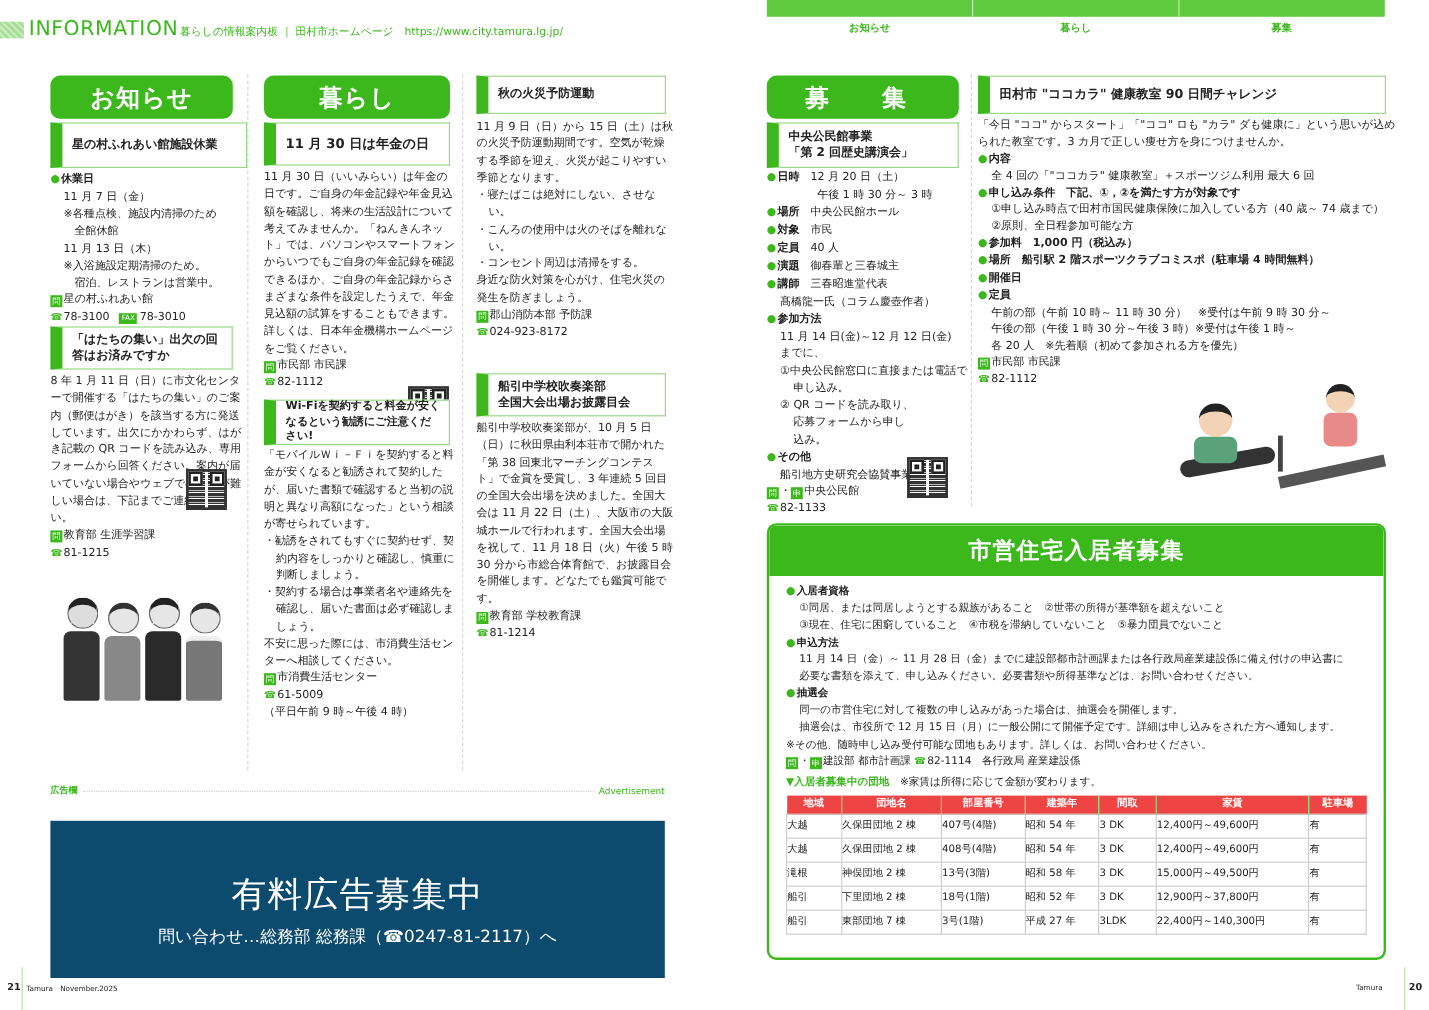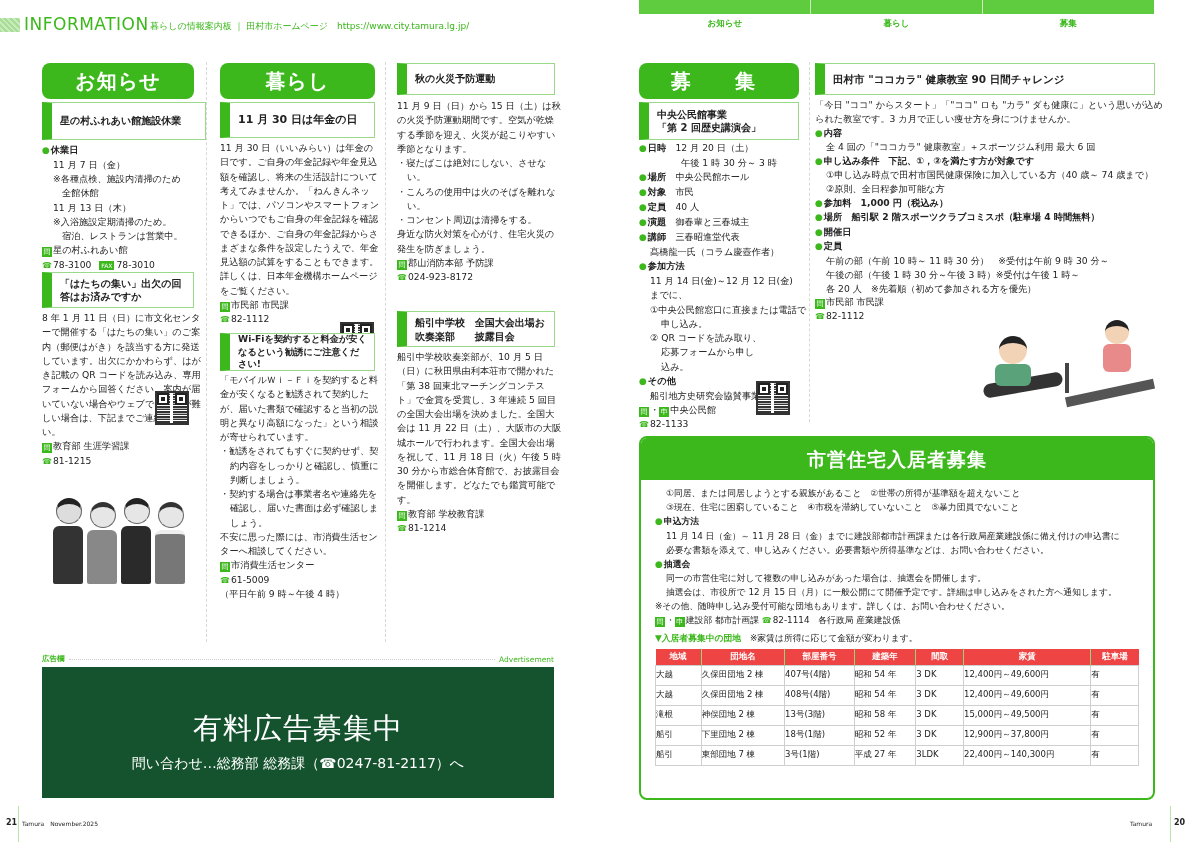--- a/index.html
+++ b/index.html
@@ -44,21 +44,21 @@
       repeating-linear-gradient(0deg, #333 0 2px, #fff 2px 3px, #333 3px 4px, #bbb 4px 5px),
       #333;
       border: 2px solid #333; position: relative; }
   .qr::before, .qr::after { content: ""; position: absolute; width: 8px; height: 8px; border: 2px solid #222; background: #fff; box-shadow: inset 0 0 0 2px #fff, inset 0 0 0 4px #222; }
   .qr::before { left: 0; top: 0; }
   .qr::after { right: 0; top: 0; }
 
   
   .ad-label { font-size: 7.5px; color: #3cb81c; font-weight: bold; }
   .ad-rule { border-top: 1px dotted #cfcfcf; height: 0; }
-  .ad-box { background: #14532d; color: #fff; text-align: center; }
+  .ad-box { background: #0c4a6e; color: #fff; text-align: center; margin-top: 17px; }
   .ad-title { font-size: 29px; letter-spacing: 1px; padding-top: 42px; }
   .ad-sub { font-size: 14px; margin-top: 6px; }
 
   
   .house { border: 2px solid #3cb81c; border-radius: 8px; overflow: hidden; }
   .house-hdr { background: #3cb81c; color: #fff; font-weight: bold; font-size: 19px; text-align: center; height: 42px; line-height: 42px; letter-spacing: 1px; }
   .house-body { padding: 6px 14px; font-size: 8.8px; line-height: 1.6; }
   table.units { border-collapse: collapse; width: 100%; font-size: 8.5px; margin-top: 4px; }
   table.units th { background: #ef4444; color: #fff; font-weight: bold; height: 16px; border-right: 1px solid #8fd87a; }
   table.units td { text-align: left; height: 20px; border: 1px solid #cfcfcf; }
@@ -163,21 +163,21 @@
 <div class="abs body" style="left:397px;top:99px;width:165px;">
   <p>11 月 9 日（日）から 15 日（土）は秋の火災予防運動期間です。空気が乾燥する季節を迎え、火災が起こりやすい季節となります。</p>
   <p style="padding-left:10px;text-indent:-10px;">・<span>寝たばこは絶対にしない、させない。</span></p>
   <p style="padding-left:10px;text-indent:-10px;">・<span>こんろの使用中は火のそばを離れない。</span></p>
   <p style="padding-left:10px;text-indent:-10px;">・<span>コンセント周辺は清掃をする。</span></p>
   <p>身近な防火対策を心がけ、住宅火災の発生を防ぎましょう。</p>
   <p><span class="ico-toi">問</span><span>郡山消防本部 予防課</span></p>
   <p><span class="ico-tel">☎</span><span>024-923-8172</span></p>
 </div>
 
-<div class="abs ahead" style="left:397px;top:311px;width:158px;height:36px;flex-direction:row;align-items:flex-start;justify-content:center;">
+<div class="abs ahead" style="left:397px;top:311px;width:158px;height:36px;flex-direction:column;align-items:flex-start;justify-content:center;">
   <span>船引中学校吹奏楽部</span>
   <span>全国大会出場お披露目会</span>
 </div>
 <div class="abs body" style="left:397px;top:350px;width:165px;">
   <p>船引中学校吹奏楽部が、10 月 5 日（日）に秋田県由利本荘市で開かれた「第 38 回東北マーチングコンテスト」で金賞を受賞し、3 年連続 5 回目の全国大会出場を決めました。全国大会は 11 月 22 日（土）、大阪市の大阪城ホールで行われます。全国大会出場を祝して、11 月 18 日（火）午後 5 時 30 分から市総合体育館で、お披露目会を開催します。どなたでも鑑賞可能です。</p>
   <p><span class="ico-toi">問</span><span>教育部 学校教育課</span></p>
   <p><span class="ico-tel">☎</span><span>81-1214</span></p>
 </div>
 
 <div class="abs" style="left:42px;top:654px;width:512px;display:flex;align-items:center;gap:4px;">
@@ -241,20 +241,21 @@
   <div style="position:absolute;left:30px;top:46px;width:36px;height:22px;background:#5aa27a;border-radius:6px;"></div>
   <div style="position:absolute;left:100px;top:70px;width:90px;height:10px;background:#555;transform:rotate(-12deg);"></div>
   <div style="position:absolute;left:100px;top:45px;width:4px;height:30px;background:#444;"></div>
   <div style="position:absolute;left:140px;top:2px;width:24px;height:24px;border-radius:50%;background:#f3d3b6;border-top:6px solid #222;"></div>
   <div style="position:absolute;left:138px;top:26px;width:28px;height:28px;background:#e98a8a;border-radius:6px;"></div>
 </div>
 
 <div class="abs house" style="left:639px;top:436px;width:516px;height:364px;">
   <div class="house-hdr">市営住宅入居者募集</div>
   <div class="house-body">
+    <p class="bullet bl">入居者資格</p>
     <p class="indent">①同居、または同居しようとする親族があること　②世帯の所得が基準額を超えないこと</p>
     <p class="indent">③現在、住宅に困窮していること　④市税を滞納していないこと　⑤暴力団員でないこと</p>
     <p class="bullet bl">申込方法</p>
     <p class="indent">11 月 14 日（金）～ 11 月 28 日（金）までに建設部都市計画課または各行政局産業建設係に備え付けの申込書に</p>
     <p class="indent">必要な書類を添えて、申し込みください。必要書類や所得基準などは、お問い合わせください。</p>
     <p class="bullet bl">抽選会</p>
     <p class="indent">同一の市営住宅に対して複数の申し込みがあった場合は、抽選会を開催します。</p>
     <p class="indent">抽選会は、市役所で 12 月 15 日（月）に一般公開にて開催予定です。詳細は申し込みをされた方へ通知します。</p>
     <p>※その他、随時申し込み受付可能な団地もあります。詳しくは、お問い合わせください。</p>
     <p><span class="ico-toi">問</span>・<span class="ico-toi">申</span><span>建設部 都市計画課</span> <span class="ico-tel">☎</span><span>82-1114</span>　<span>各行政局 産業建設係</span></p>

